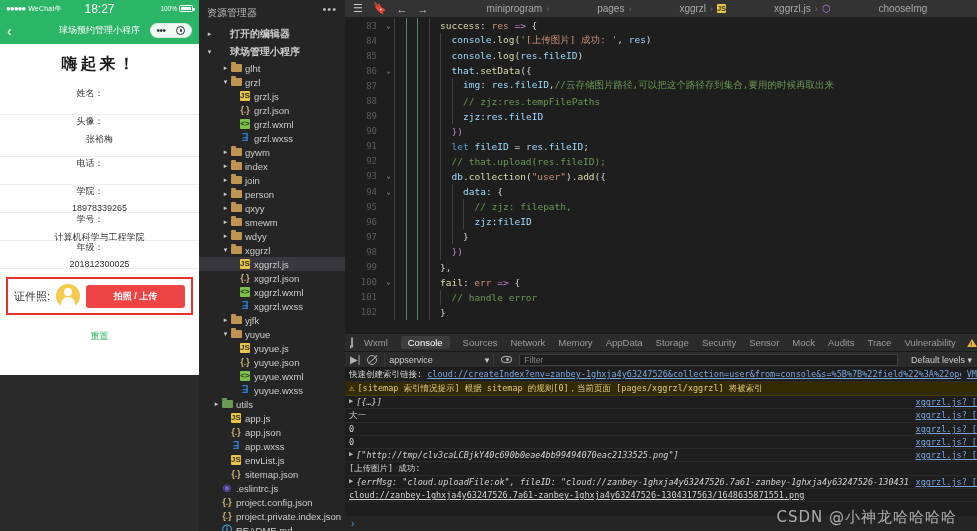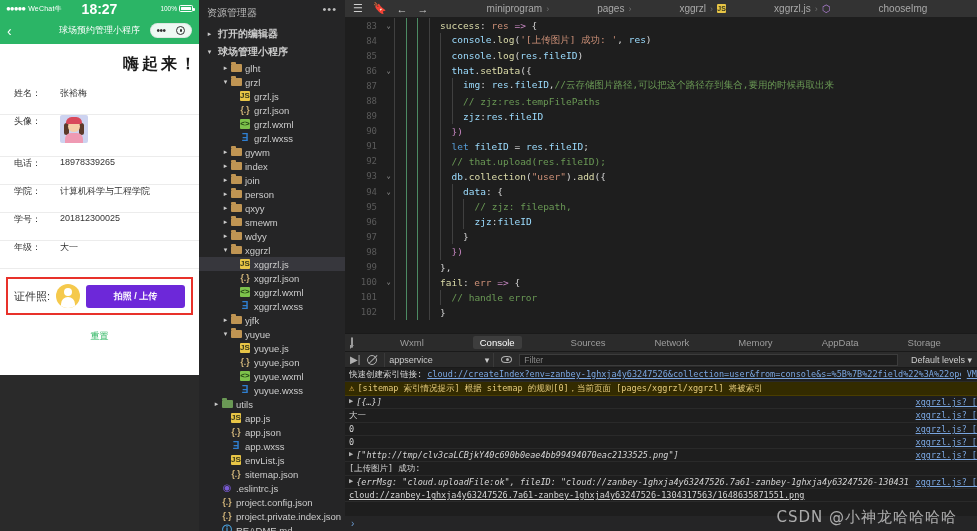--- a/index.html
+++ b/index.html
@@ -14,21 +14,21 @@
   
   .sim { width: 199px; height: 531px; background: #2a2a2a; position: relative; flex: 0 0 199px; }
   .sim-phone { width: 199px; height: 375px; background: #fff; position: relative; overflow: hidden; }
   .sim-statusbar {
     height: 17px; background: #2bb566; color: #fff;
     display: flex; align-items: center; padding: 0 6px;
     font-size: 7px; position: relative;
   }
   .sim-carrier { letter-spacing: .2px; }
   .sim-dots { letter-spacing: -1px; margin-right: 3px; font-size: 8px; }
-  .sim-time { position: absolute; left: 0; right: 0; text-align: center; font-size: 14px; font-weight: bold;}
+  .sim-time { position: absolute; left: 0; right: 0; text-align: center; font-size: 12px; font-weight: normal;}
   .sim-batt { margin-left: auto; display: flex; align-items: center; gap: 2px; z-index:2;}
   .sim-batt-pct { font-size: 6.5px; }
   .sim-batt-box { width: 14px; height: 7px; border: 1px solid #fff; border-radius: 1.5px; position: relative; }
   .sim-batt-box::after { content:""; position:absolute; right:-2.5px; top:2px; width:1.5px;height:3px;background:#fff;border-radius:0 1px 1px 0;}
   .sim-batt-fill { position:absolute; left:1px; top:1px; bottom:1px; right:1px; background:#fff; border-radius:.5px;}
 
   .sim-navbar {
     height: 27px; background: #2bb566; color: #fff; display: flex; align-items: center;
     position: relative; padding: 0 7px;
   }
@@ -41,26 +41,26 @@
     margin-left: auto; z-index: 2; width: 42px; height: 15px; border-radius: 8px;
     background: rgba(255,255,255,.92); display: flex; align-items: center; justify-content: space-around;
     border: .5px solid rgba(0,0,0,.07);
   }
   .sim-caps .dots { color: #333; letter-spacing: -0.5px; font-size: 10px; line-height: 0; }
   .sim-caps .target { width: 9px; height: 9px; border: 1.2px solid #333; border-radius: 50%; position: relative; }
   .sim-caps .target::after { content:""; position:absolute; left:2.3px; top:2.3px; width:2.5px;height:2.5px;background:#333;border-radius:50%;}
 
   .sim-body { background: #fff; height: 331px; overflow: hidden; }
   .sim-heading {
-    text-align: right; font-size: 16px; font-weight: bold; color: #1a1a1a;
+    text-align: center; font-size: 16px; font-weight: bold; color: #1a1a1a;
     padding: 10px 0 12px; letter-spacing: 3px;
   }
   .sim-row {
-    display: flex; align-items: flex-start; padding: 0 14px; height: 28px;
-    border-bottom: 1px solid #ececec; font-size: 9px; color: #333;
+    display: flex; align-items: center; padding: 0 14px; height: 28px;
+    border-bottom: 1px solid #ececec; font-size: 9px; color: #333; flex-direction: column;
   }
   .sim-row .lbl { width: 46px; color: #333; flex: 0 0 46px; }
   .sim-row .val { color: #333; }
   .sim-row.avatar-row { height: 42px; }
   .avatar-img {
     width: 28px; height: 28px; background: #cdd3f0; border-radius: 2px;
     position: relative; overflow: hidden;
   }
   .avatar-img .hat { position:absolute; left:6px; top:2px; width:16px;height:7px;background:#d9495b;border-radius:8px 8px 2px 2px;}
   .avatar-img .face { position:absolute; left:8px; top:6px; width:12px;height:11px;background:#f6cfa8;border-radius:50%;}
@@ -72,35 +72,35 @@
     margin: 8px 6px 4px; border: 2px solid #e8312a; padding: 5px 6px;
     display: flex; align-items: center; gap: 6px;
   }
   .sim-upload-wrap .lbl { font-size: 11px; color: #333; flex: 0 0 auto; }
   .cert-icon {
     width: 24px; height: 24px; border-radius: 50%; background: #f5c94c; position: relative; overflow: hidden;
   }
   .cert-icon .h { position:absolute; left:5px; bottom:0; width:14px;height:11px;background:#fff;border-radius:7px 7px 0 0;}
   .cert-icon .hd { position:absolute; left:8px; top:4px; width:8px;height:8px;background:#fff;border-radius:50%;}
   .btn-upload {
-    flex: 1; background: #6d28d9; color: #fff; text-align: center;
+    flex: 1; background: #ef4444; color: #fff; text-align: center;
     height: 23px; line-height: 23px; border-radius: 3px; font-size: 9px; font-weight: bold;
   }
   .sim-link { text-align: center; color: #25b35b; font-size: 9px; padding: 11px 0; }
   .sim-footerpad { background: #2a2a2a; height: 156px; }
 
   
   .explorer { width: 146px; flex: 0 0 146px; background: #252526; color: #cccccc; height: 531px; overflow: hidden; }
   .exp-head {
     display: flex; align-items: flex-start; justify-content: space-between;
     padding: 6px 8px 5px; font-size: 10px; color: #bbbbbb;
   }
   .exp-dots { letter-spacing: 1px; color:#bbb; font-size: 11px; line-height: 6px;}
   .exp-section {
-    display: flex; align-items: center; gap: 4px; padding: 2px 6px; font-size: 10px;
+    display: flex; align-items: center; gap: 16px; padding: 2px 6px; font-size: 10px;
     font-weight: bold; color: #cccccc;
   }
   .tw { width: 9px; display:inline-block; text-align:center; font-size: 7px; color:#ccc; flex: 0 0 9px;}
   .exp-row {
     display: flex; align-items: center; height: 14px; font-size: 9.5px; color: #cccccc;
     white-space: nowrap; padding-right: 4px;
   }
   .exp-row.selected { background: #37373d; }
   .ic { width: 12px; flex: 0 0 12px; margin-right: 3px; display:inline-flex; align-items:center; justify-content:center; }
   .folder-ic { width: 11px; height: 8px; background: #c09553; border-radius: 1px; position: relative; }
@@ -146,21 +146,21 @@
   .dt-tabs { height: 17px; display: flex; align-items: center; gap: 13px; padding: 0 10px; background: #252526; }
   .dt-tab { font-size: 9.5px; color: #9d9d9d; position: relative; }
   .dt-tab.active { color: #e7e7e7; border-bottom: 1px solid #e7e7e7; padding-bottom: 1px;}
   .dt-badge { background: #555; color: #ddd; border-radius: 7px; font-size: 8px; padding: 0 4px; margin-left: -8px;}
   .dt-bar {
     height: 18px; background: #2b2b2b; display: flex; align-items: center;
     gap: 11px; padding: 0 6px; border-bottom: 1px solid #1a1a1a;
   }
   .dt-bar .sel-ic { width: 12px; height: 11px; border: 1px solid #9a9a9a; border-radius: 1px; position: relative; }
   .dt-bar .sel-ic::after{content:"";position:absolute;right:-2px;bottom:-2px;width:0;height:0;border-left:4px solid #9a9a9a;border-bottom:4px solid transparent;}
-  .dt-b { font-size: 9.5px; color: #9d9d9d; margin-left: 36px; }
+  .dt-b { font-size: 9.5px; color: #9d9d9d; }
   .dt-b.active { color: #fff; background: #3d3d3d; padding: 1px 7px; border-radius: 2px;}
   .dt-warn { margin-left: auto; color: #e5b34a; font-size: 9.5px; display: flex; align-items: center; gap: 3px;}
   .tri-warn { width:0;height:0;border-left:5px solid transparent;border-right:5px solid transparent;border-bottom:8px solid #e5b34a;position:relative;}
   .tri-warn::after{content:"!";position:absolute;left:-1.5px;top:2px;font-size:6px;color:#3a2e00;font-weight:bold;}
 
   .dt-filterbar { height: 16px; background: #2b2b2b; display: flex; align-items: center; gap: 7px; padding: 0 5px; border-bottom: 1px solid #1a1a1a;}
   .dt-ic { color: #b0b0b0; font-size: 10px; }
   .dt-clear { width:10px;height:10px;border:1.2px solid #b0b0b0;border-radius:50%;position:relative;}
   .dt-clear::after{content:"";position:absolute;left:-1px;top:3.5px;width:12px;height:1.2px;background:#b0b0b0;transform:rotate(-45deg);}
   .dt-select { display: flex; align-items: center; gap: 3px; font-size: 9px; color: #ccc; width: 110px;

